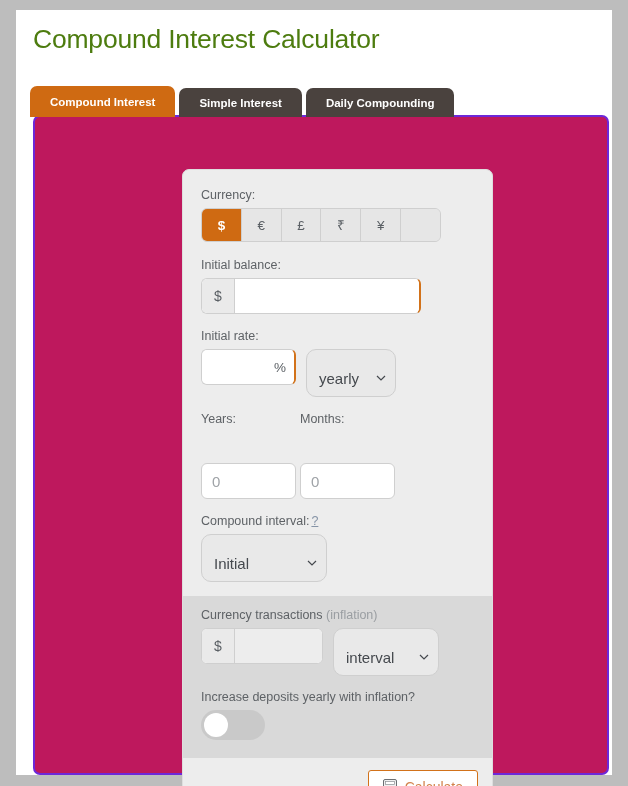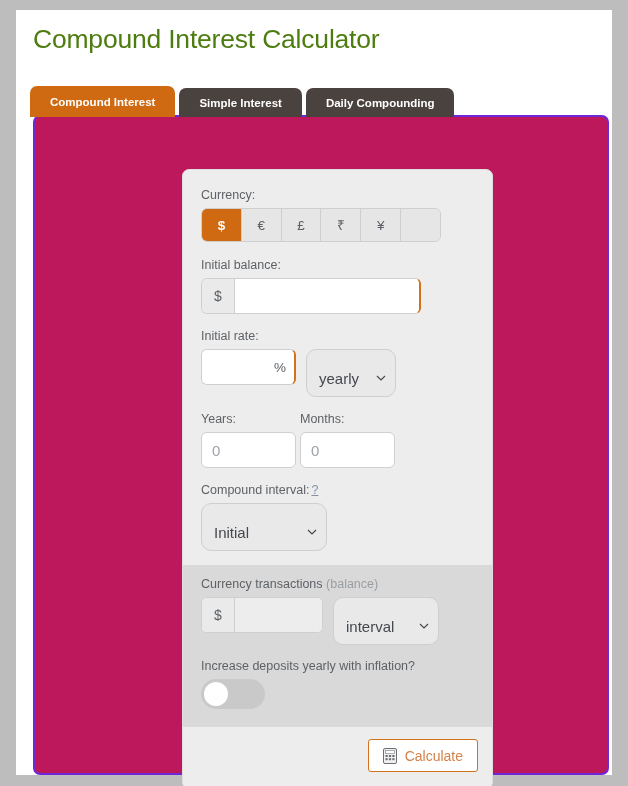--- a/index.html
+++ b/index.html
@@ -230,21 +230,21 @@
     background: #ffffff;
     font-size: 15px;
     color: #55595e;
     padding: 0 10px;
     outline: none;
     font-family: "Liberation Sans", sans-serif;
   }
   .plain-in::placeholder { color: #9fa3a7; }
   .field::placeholder { color: #9fa3a7; }
 
-  .col { display: flex; flex-direction: column; }
+  .col { display: flex; flex-direction: column; gap: 31px; }
   .col + .col { margin-left: 4px; }
 
   .trans-ig { width: 122px; }
 
   
   .toggle {
     width: 64px; height: 30px;
     border-radius: 15px;
     background: #c9c9c9;
     position: relative;
@@ -358,21 +358,21 @@
                 <path d="M1 3 L5 7 L9 3" fill="none" stroke="#45494e" stroke-width="1.2"></path>
               </svg>
           </span>
         </div>
 
       </div>
 
       <div class="sec-trans">
         <div class="lbl">
           <span>Currency transactions</span>
-          <span class="opt">(balance)</span>
+          <span class="opt">(inflation)</span>
         </div>
         <div class="row" style="margin-bottom:14px;">
           <div class="ig trans-ig">
             <div class="prefix">$</div>
             <input class="field" type="text" style="background: rgb(237, 237, 237);" placeholder="">
           </div>
           <div class="sel-box deposit-sel">
             <span>interval</span>
             <span class="chev">
               <svg viewBox="0 0 10 10">

